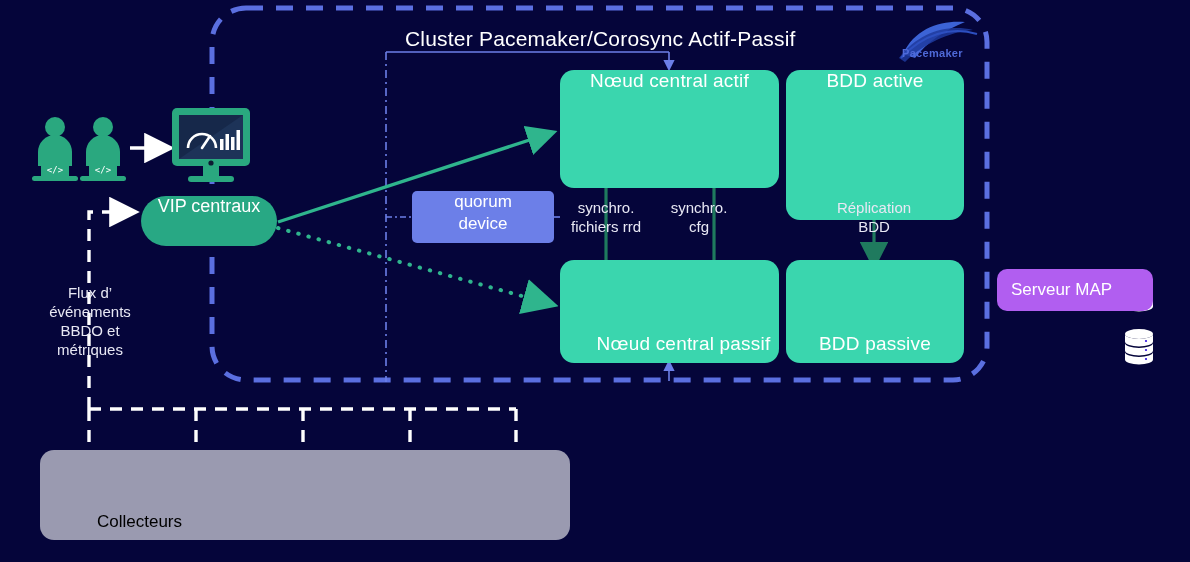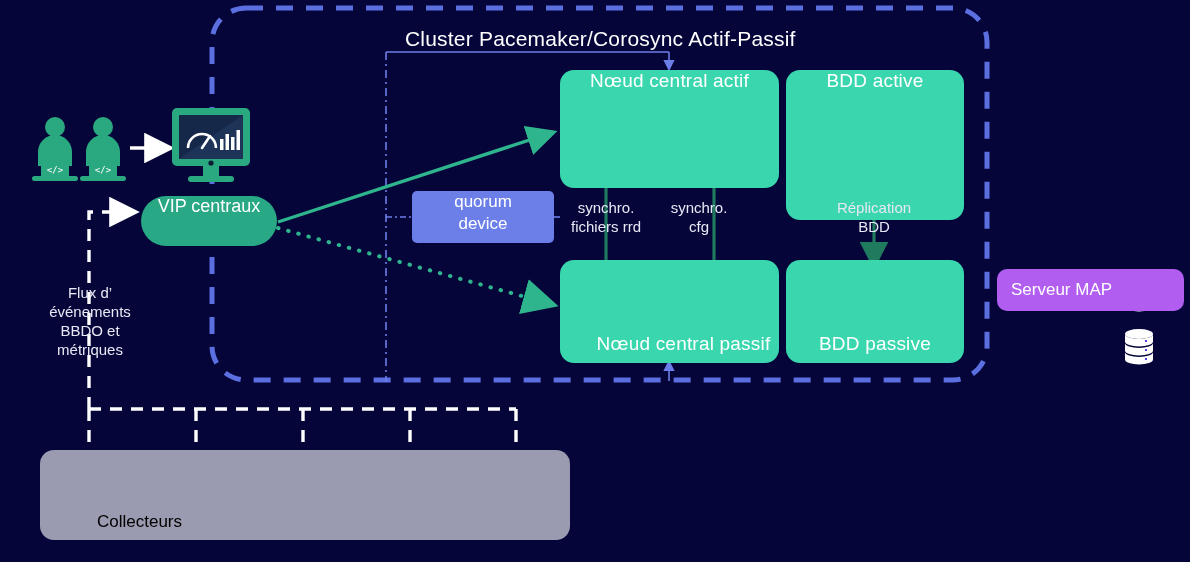--- a/index.html
+++ b/index.html
@@ -12,21 +12,21 @@
        flex-direction:column;align-items:center;justify-content:flex-start;}
   .node{background:#3ad6ae;border-radius:14px;}
   .node .lbl{font-size:19px;color:#ffffff;letter-spacing:.2px;}
   .node.top .lbl{margin-bottom:6px;}
   .node.bot .lbl{margin-top:4px;}
 
   .vip{background:#28a884;border-radius:40px;width:136px;height:50px;
        left:141px;top:196px;font-size:18px;}
   .quorum{background:#6c7fe8;border-radius:5px;width:142px;height:52px;
           left:412px;top:191px;font-size:17px;line-height:22px;text-align:center;}
-  .legend{border-radius:10px;height:42px;width:187px;
+  .legend{border-radius:10px;height:42px;width:156px;
           flex-direction:row;justify-content:flex-start;padding-left:14px;font-size:17px;}
   .map{background:#b15ef0;left:997px;top:269px;}
   .mbi{background:#3112e0;left:997px;top:322px;}
 
   .collectors{position:absolute;left:40px;top:450px;width:530px;height:90px;
               background:#9a9ab0;border-radius:14px;}
   .collectors .cap{position:absolute;left:57px;bottom:8px;font-size:17px;color:#000000;}
 
   .txt{position:absolute;color:#e8e8f4;font-size:15px;line-height:19px;text-align:center;}
   .title{position:absolute;left:405px;top:27px;font-size:21px;color:#ffffff;letter-spacing:.2px;}
@@ -322,20 +322,28 @@
         <rect x="0" y="34" width="16" height="3.6" rx="1.8"></rect>
           <rect x="19" y="34" width="5.5" height="3.6" rx="1.8"></rect>
         <path d="M32,20 l3,0 l.75,3.2 l2.8,1.2 l2.7,-1.65 l2.1,2.1 l-1.65,2.7 l1.2,2.8 l3.2,.75 l0,3 l-3.2,.75 l-1.2,2.8 l1.65,2.7 l-2.1,2.1 l-2.7,-1.65 l-2.8,1.2 l-.75,3.2 l-3,0 l-.75,-3.2 l-2.8,-1.2 l-2.7,1.65 l-2.1,-2.1 l1.65,-2.7 l-1.2,-2.8 l-3.2,-.75 l0,-3 l3.2,-.75 l1.2,-2.8 l-1.65,-2.7 l2.1,-2.1 l2.7,1.65 l2.8,-1.2 z"></path>
         <circle cx="33.5" cy="32.3" r="3.9" fill="#9a9ab0"></circle>
         <path d="M23.5,35.5 l2.4,0 l.6,2.6 l2.25,.95 l2.15,-1.3 l1.7,1.7 l-1.3,2.15 l.95,2.25 l2.6,.6 l0,2.4 l-2.6,.6 l-.95,2.25 l1.3,2.15 l-1.7,1.7 l-2.15,-1.3 l-2.25,.95 l-.6,2.6 l-2.4,0 l-.6,-2.6 l-2.25,-.95 l-2.15,1.3 l-1.7,-1.7 l1.3,-2.15 l-.95,-2.25 l-2.6,-.6 l0,-2.4 l2.6,-.6 l.95,-2.25 l-1.3,-2.15 l1.7,-1.7 l2.15,1.3 l2.25,-.95 z"></path>
         <circle cx="24.7" cy="45.9" r="3.1" fill="#9a9ab0"></circle>
       </g>
     </g>
   </svg>
 
+  <div class="pm">
+    <svg width="100" height="46" viewBox="0 0 100 46">
+      <path d="M10,36 C22,10 48,2 72,4 C52,12 34,24 22,40 z" fill="#3c63d6"></path>
+      <path d="M6,40 C26,14 54,6 80,12 C56,14 30,26 12,44 z" fill="#1e3a9e" opacity="0.85"></path>
+      <path d="M8,40 C30,16 58,8 84,16" fill="none" stroke="#2d4fc0" stroke-width="2"></path>
+    </svg>
+    <div class="pmtxt">Pacemaker</div>
+  </div>
 
   <div class="title">Cluster Pacemaker/Corosync Actif-Passif</div>
 
   <div class="box node top" style="left:560px;top:70px;width:219px;height:118px;">
     <div class="lbl">Nœud central actif</div>
   </div>
 
   <div class="box node top" style="left:786px;top:70px;width:178px;height:150px;">
     <div class="lbl">BDD active</div>
   </div>

